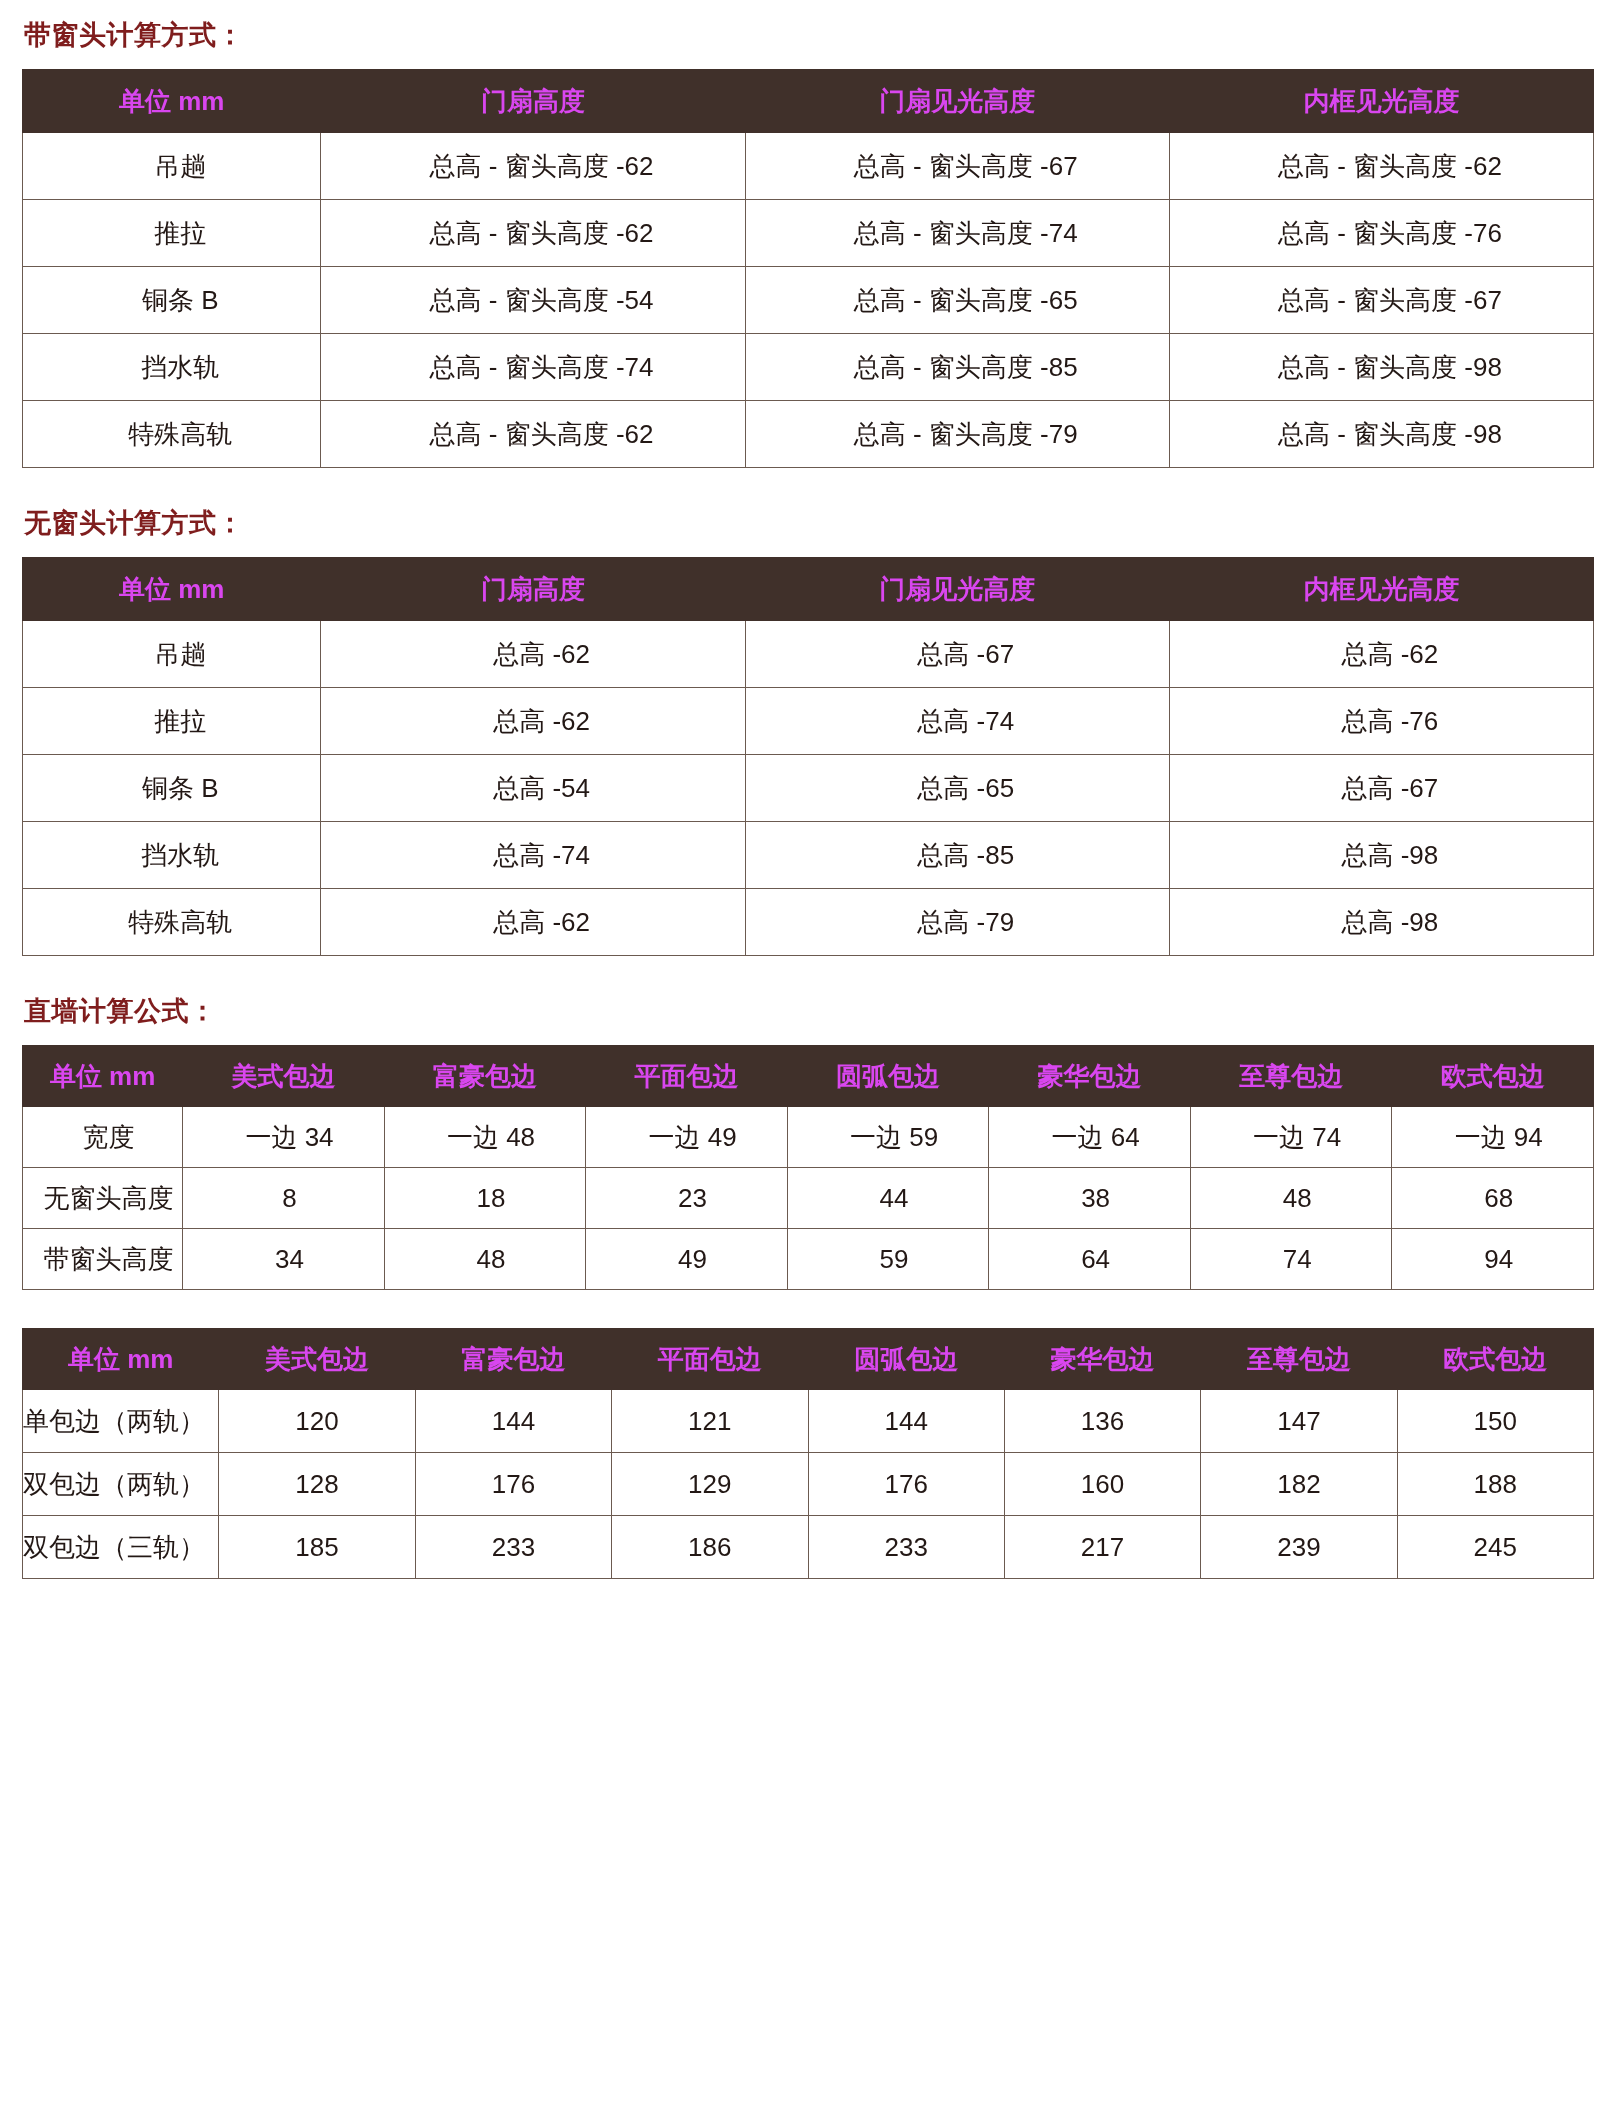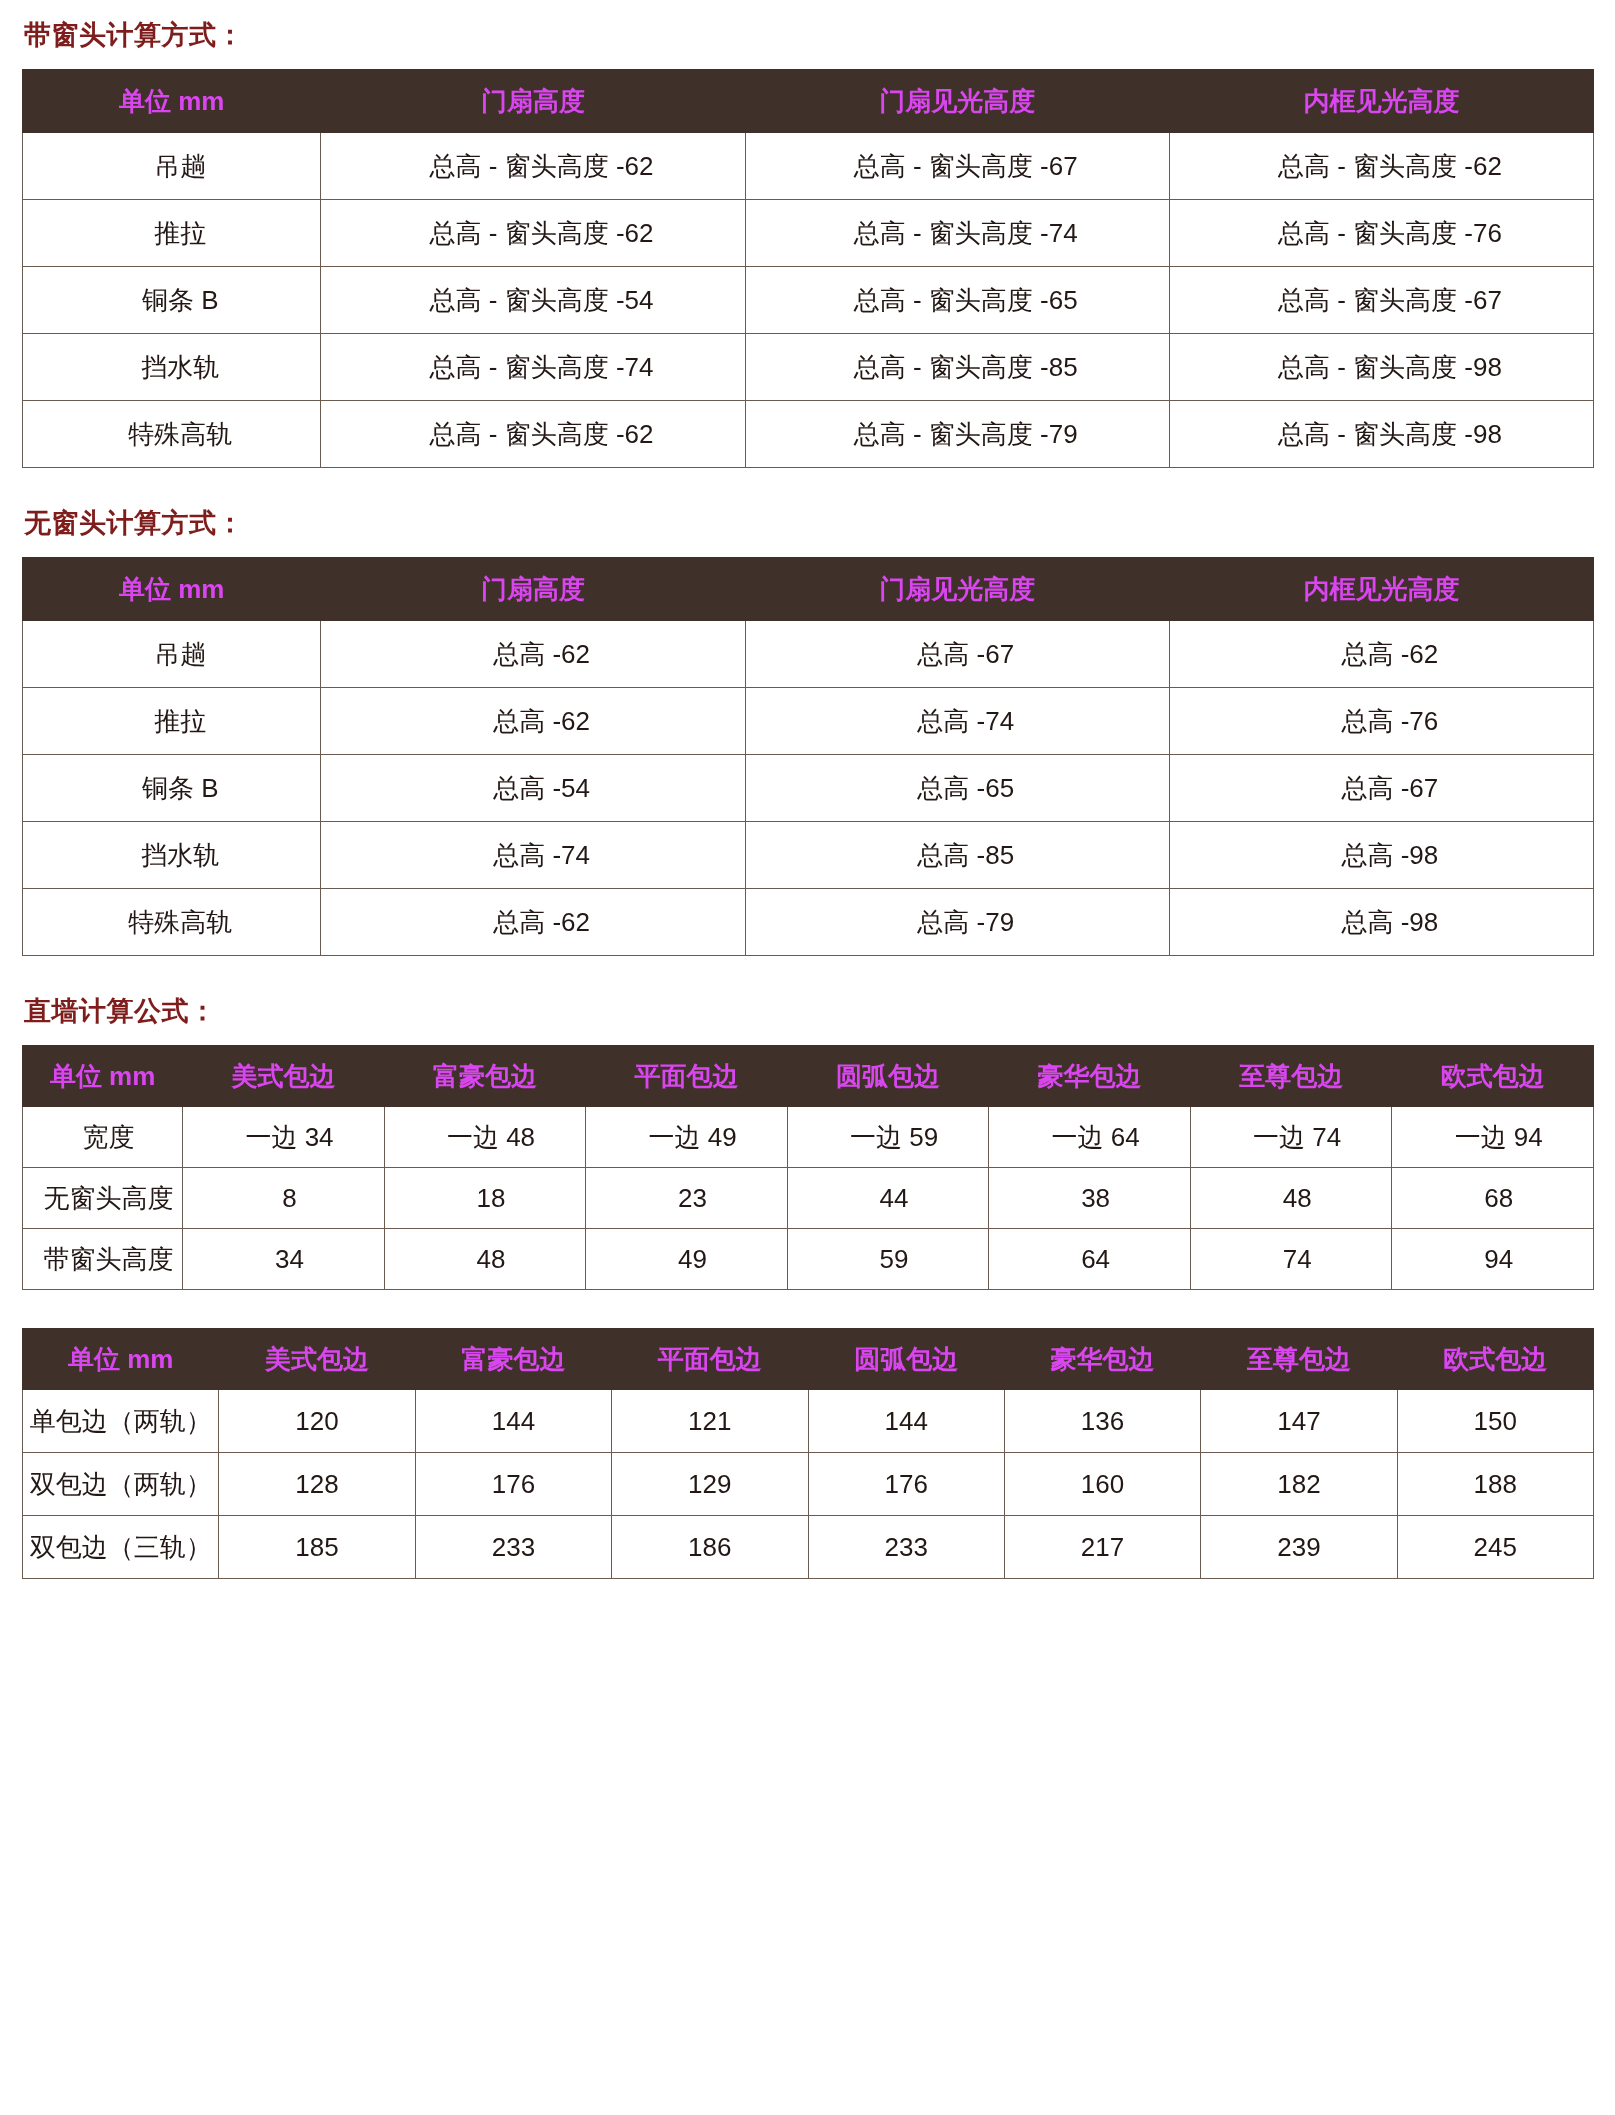--- a/index.html
+++ b/index.html
@@ -65,21 +65,21 @@
   .t3 thead th { height: 60px; font-size: 26px; }
   .t3 tbody td { height: 60px; font-size: 26px; padding-left: 12px; }
   .t3 col.c0 { width: 10.2%; }
   .t3 col.cx { width: 12.83%; }
 
   
   .t4 thead th { height: 60px; font-size: 26px; }
   .t4 tbody td { height: 62px; font-size: 26px; }
   .t4 col.c0 { width: 12.5%; }
   .t4 col.cx { width: 12.5%; }
-  .t4 tbody td.rowhead { text-align: center; }
+  .t4 tbody td.rowhead { text-align: left; }
 </style>
 </head>
 <body>
 
 <div class="page">
 
   <div class="section">
     <div class="section-title">带窗头计算方式：</div>
     <table class="t-wide t1">
       <colgroup>

